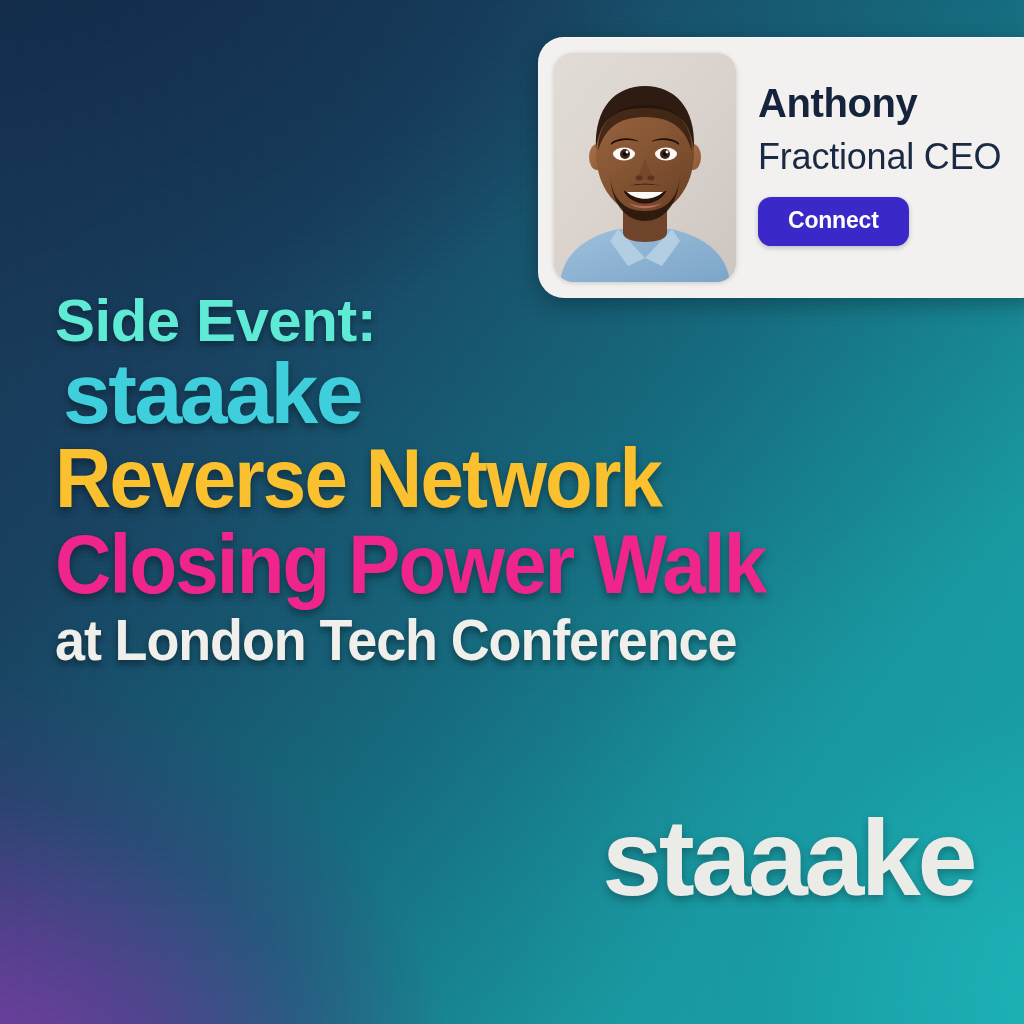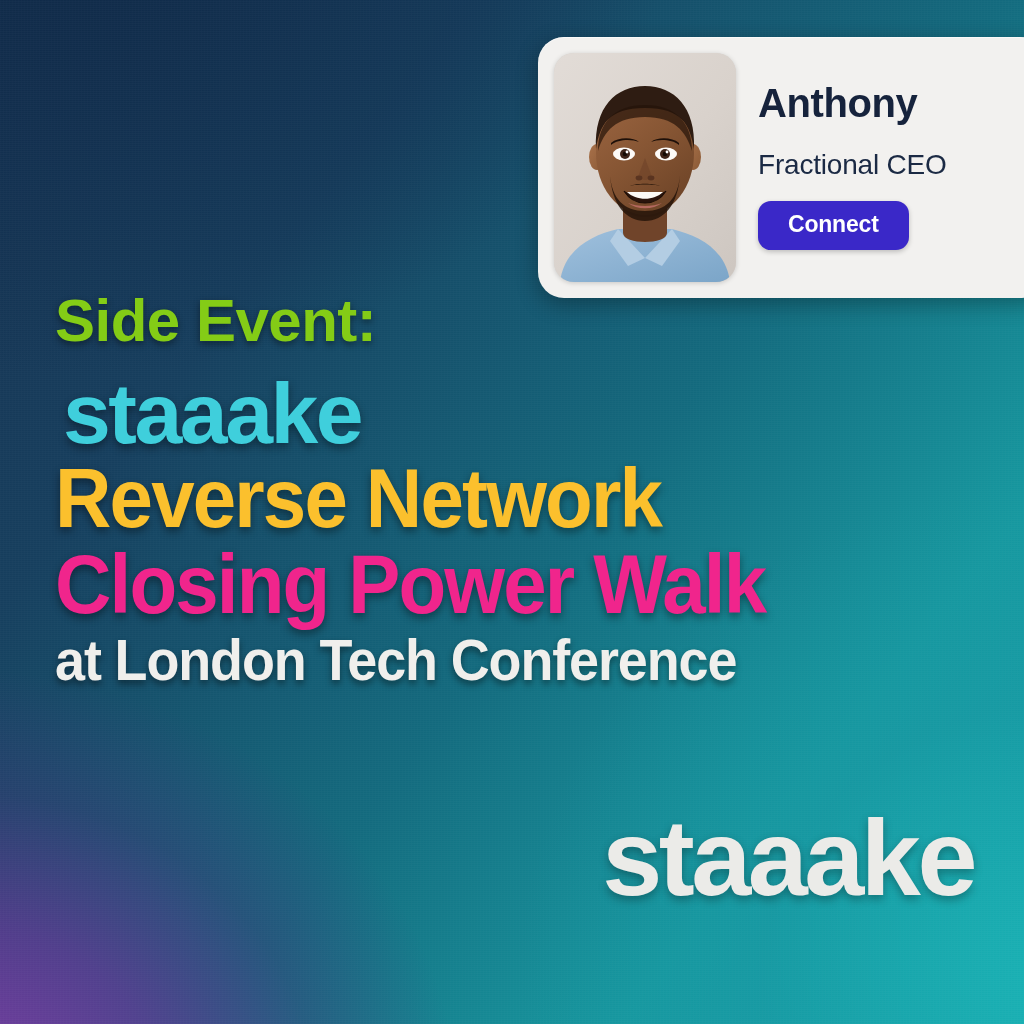--- a/index.html
+++ b/index.html
@@ -83,25 +83,25 @@
     align-items: flex-start;
   }
   .person-name {
     font-size: 40px;
     font-weight: bold;
     color: #16233c;
     letter-spacing: -0.4px;
     line-height: 1;
   }
   .person-title {
-    font-size: 28px;
+    font-size: 36px;
     font-weight: normal;
     color: #1b2a44;
     letter-spacing: -0.2px;
-    margin-top: 28px;
+    margin-top: 16px;
     line-height: 1;
   }
   .connect-btn {
     margin-top: 22px;
     background: #3a28c8;
     color: #ffffff;
     font-size: 23px;
     font-weight: bold;
     letter-spacing: -0.2px;
     border: none;
@@ -121,24 +121,24 @@
     width: 910px;
   }
   .line {
     line-height: 0.98;
     white-space: nowrap;
     font-family: "Liberation Sans", sans-serif;
   }
   .line-eyebrow {
     font-size: 60px;
     font-weight: bold;
-    color: #84cc16;
+    color: #5eead4;
     letter-spacing: -0.5px;
     text-shadow: 0 3px 7px rgba(0,0,0,0.42);
-    margin-bottom: 20px;
+    margin-bottom: 0;
   }
   .line-brand {
     font-size: 86px;
     font-weight: bold;
     color: #3fcfdc;
     letter-spacing: -2.5px;
     text-shadow: 0 4px 9px rgba(0,0,0,0.40);
     margin-left: 8px;
     margin-bottom: 2px;
   }

